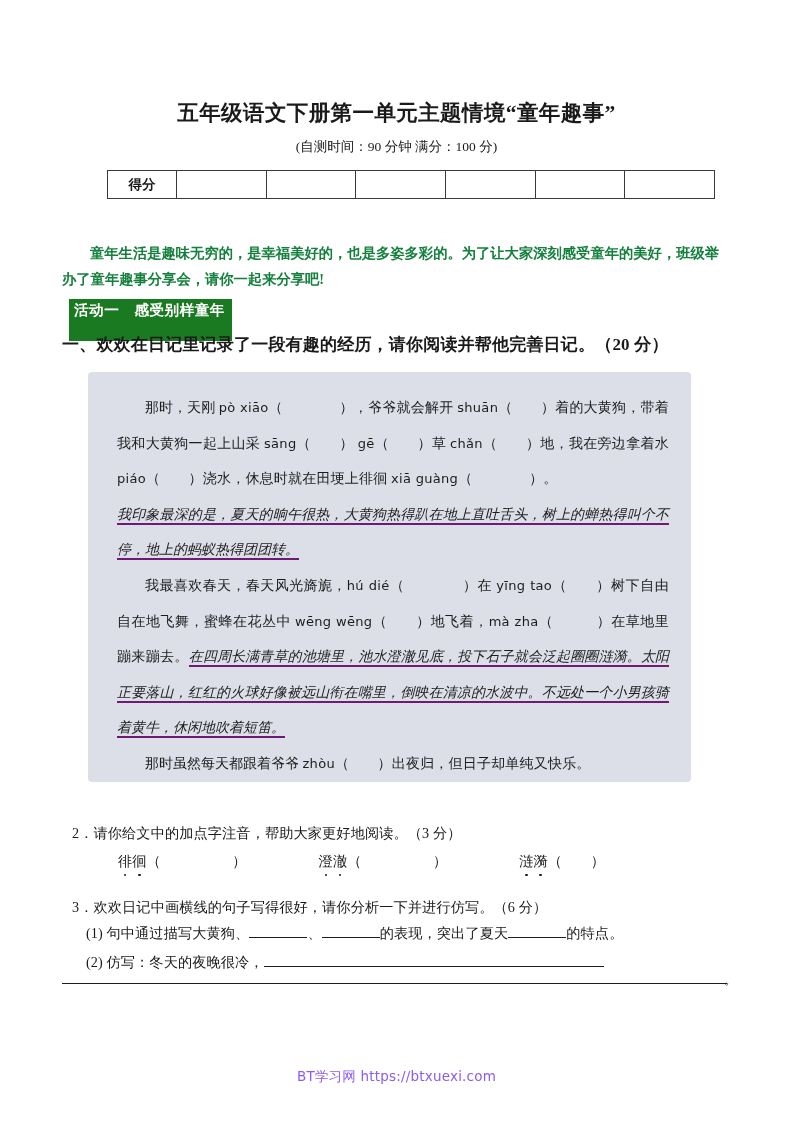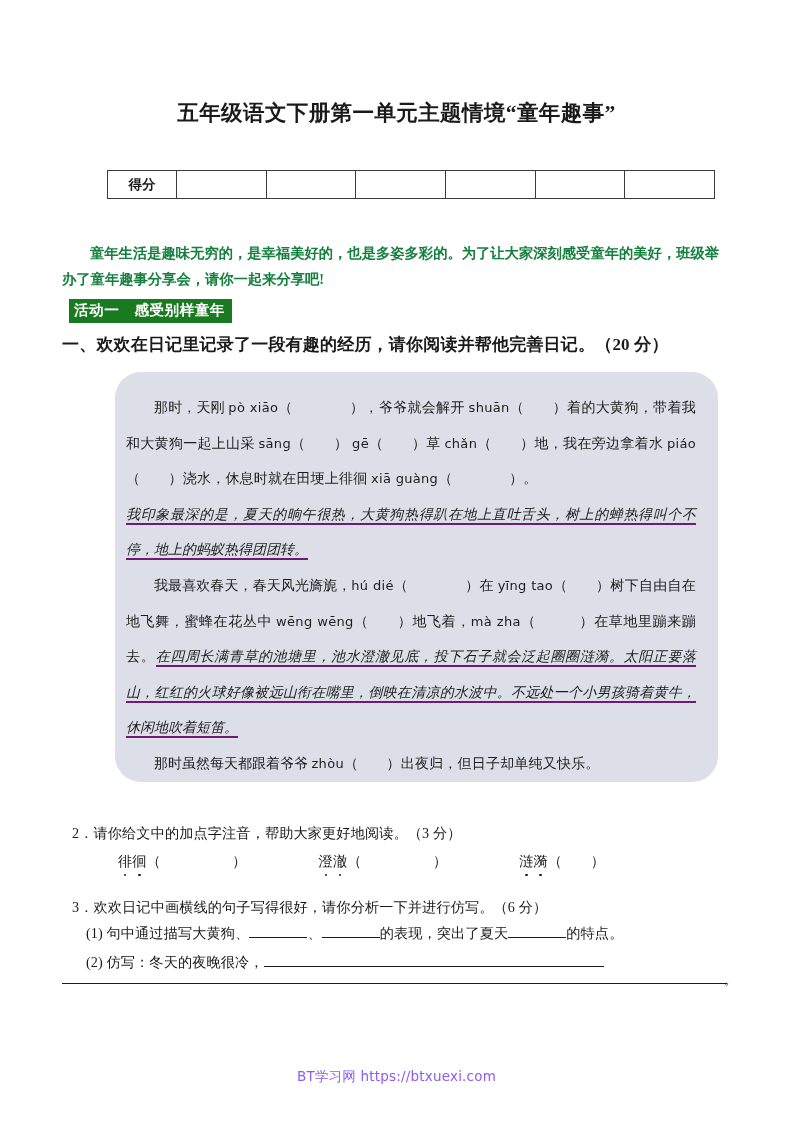--- a/index.html
+++ b/index.html
@@ -74,45 +74,45 @@
   }
 
   
   .activity-banner {
     position: absolute;
     left: 69px; top: 299px;
     background: #1a7a21;
     color: #ffffff;
     font-size: 14.6px;
     font-weight: bold;
-    padding: 2px 7px 3px 5px;
+    padding: 2px 7px 21px 5px;
     letter-spacing: 0.5px;
     line-height: 19px;
   }
 
   
   .q-heading {
     position: absolute;
     left: 62px; top: 333px;
     width: 690px;
     font-size: 17px;
     font-weight: bold;
     letter-spacing: 0.2px;
   }
 
   
   .passage-box {
     position: absolute;
-    left: 115px; top: 372px;
+    left: 88px; top: 372px;
     width: 603px;
     height: 410px;
     background: #dcdfe8;
-    border-radius: 26px;
+    border-radius: 4px;
     box-sizing: border-box;
-    padding: 18px 22px 10px 11px;
+    padding: 18px 22px 10px 29px;
   }
   .passage-text {
     font-family: "Liberation Serif", "DejaVu Serif", serif;
     font-size: 14px;
     line-height: 35.6px;
     color: #1c1c1c;
     text-align: justify;
   }
   .passage-text p {
     margin: 0;
@@ -191,20 +191,21 @@
     font-family: "DejaVu Sans", sans-serif;
     letter-spacing: 0.2px;
   }
 </style>
 </head>
 <body>
 
 <div class="page">
 
   <div class="doc-title">五年级语文下册第一单元主题情境“童年趣事”</div>
+  <div class="doc-subtitle">(自测时间：90 分钟 满分：100 分)</div>
 
   <table class="score-table">
     <tbody>
     <tr>
       <td class="label-cell">得分</td>
       <td></td>
       <td></td>
       <td></td>
       <td></td>
       <td></td>

